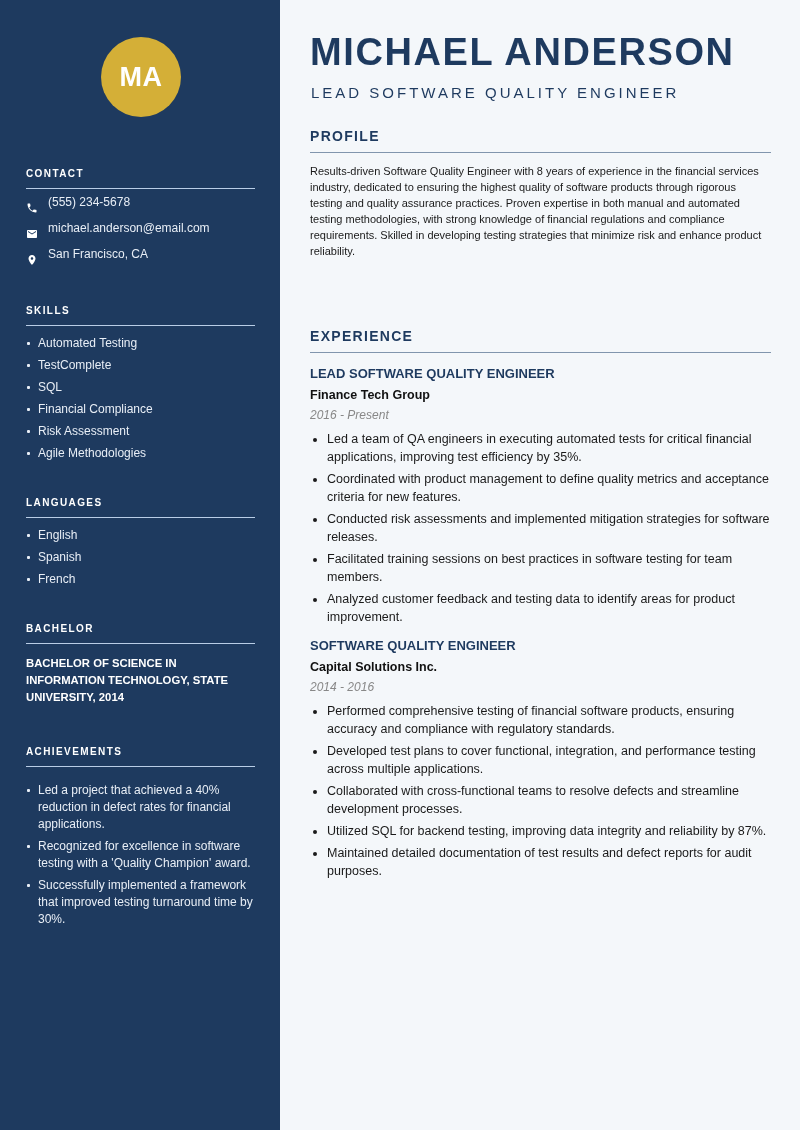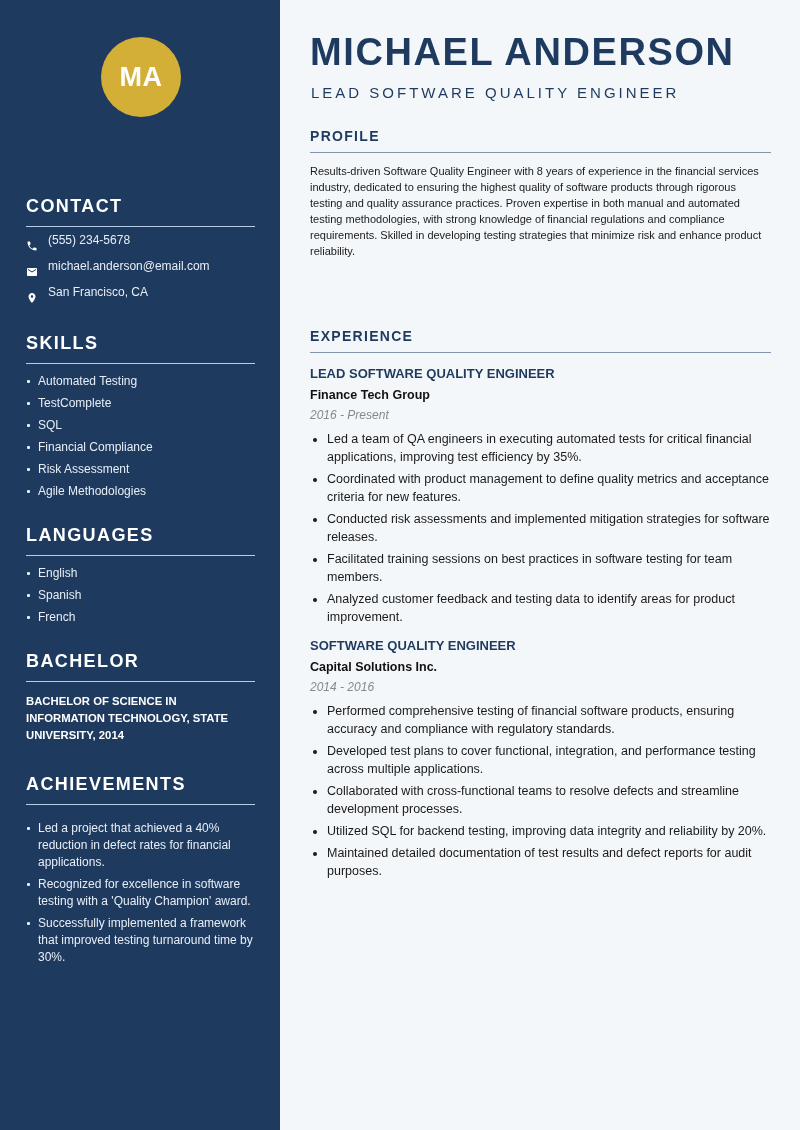--- a/index.html
+++ b/index.html
@@ -27,24 +27,23 @@
     position: absolute; left: 101px; top: 37px;
     width: 80px; height: 80px; border-radius: 50%;
     background: #d4af37;
     display: flex; align-items: center; justify-content: center;
   }
   .avatar span {
     color: #ffffff; font-weight: 700; font-size: 27px; letter-spacing: 0.5px;
   }
   .side-section { position: absolute; left: 26px; width: 229px; }
   .side-title {
-    font-size: 18px; font-weight: 700; letter-spacing: 1.4px;
+    font-size: 10px; font-weight: 700; letter-spacing: 1.4px;
     color: #ffffff; padding-bottom: 9px;
     border-bottom: 1.5px solid #b9cde6;
-    margin-top: 28px;
   }
   .contact-row {
     display: flex; height: 26px;
     font-size: 12px; color: #e8eef6;
   }
   .contact-row .ic { width: 22px; display: flex; align-items: center; }
   .contact-row svg { width: 12px; height: 12px; fill: #ffffff; }
   ul.side-list { list-style: none; margin-top: 9px; }
   ul.side-list li {
     position: relative; padding-left: 12px;
@@ -190,18 +189,18 @@
     </div>
 
     <div>
       <div class="job-title" style="margin-top:12px;">SOFTWARE QUALITY ENGINEER</div>
       <div class="company">Capital Solutions Inc.</div>
       <div class="dates">2014 - 2016</div>
       <ul class="bullets">
         <li>Performed comprehensive testing of financial software products, ensuring accuracy and compliance with regulatory standards.</li>
         <li>Developed test plans to cover functional, integration, and performance testing across multiple applications.</li>
         <li>Collaborated with cross-functional teams to resolve defects and streamline development processes.</li>
-        <li>Utilized SQL for backend testing, improving data integrity and reliability by 20%.</li>
+        <li>Utilized SQL for backend testing, improving data integrity and reliability by 87%.</li>
         <li>Maintained detailed documentation of test results and defect reports for audit purposes.</li>
       </ul>
     </div>
   </section>
 </main>
 
 </body></html>

